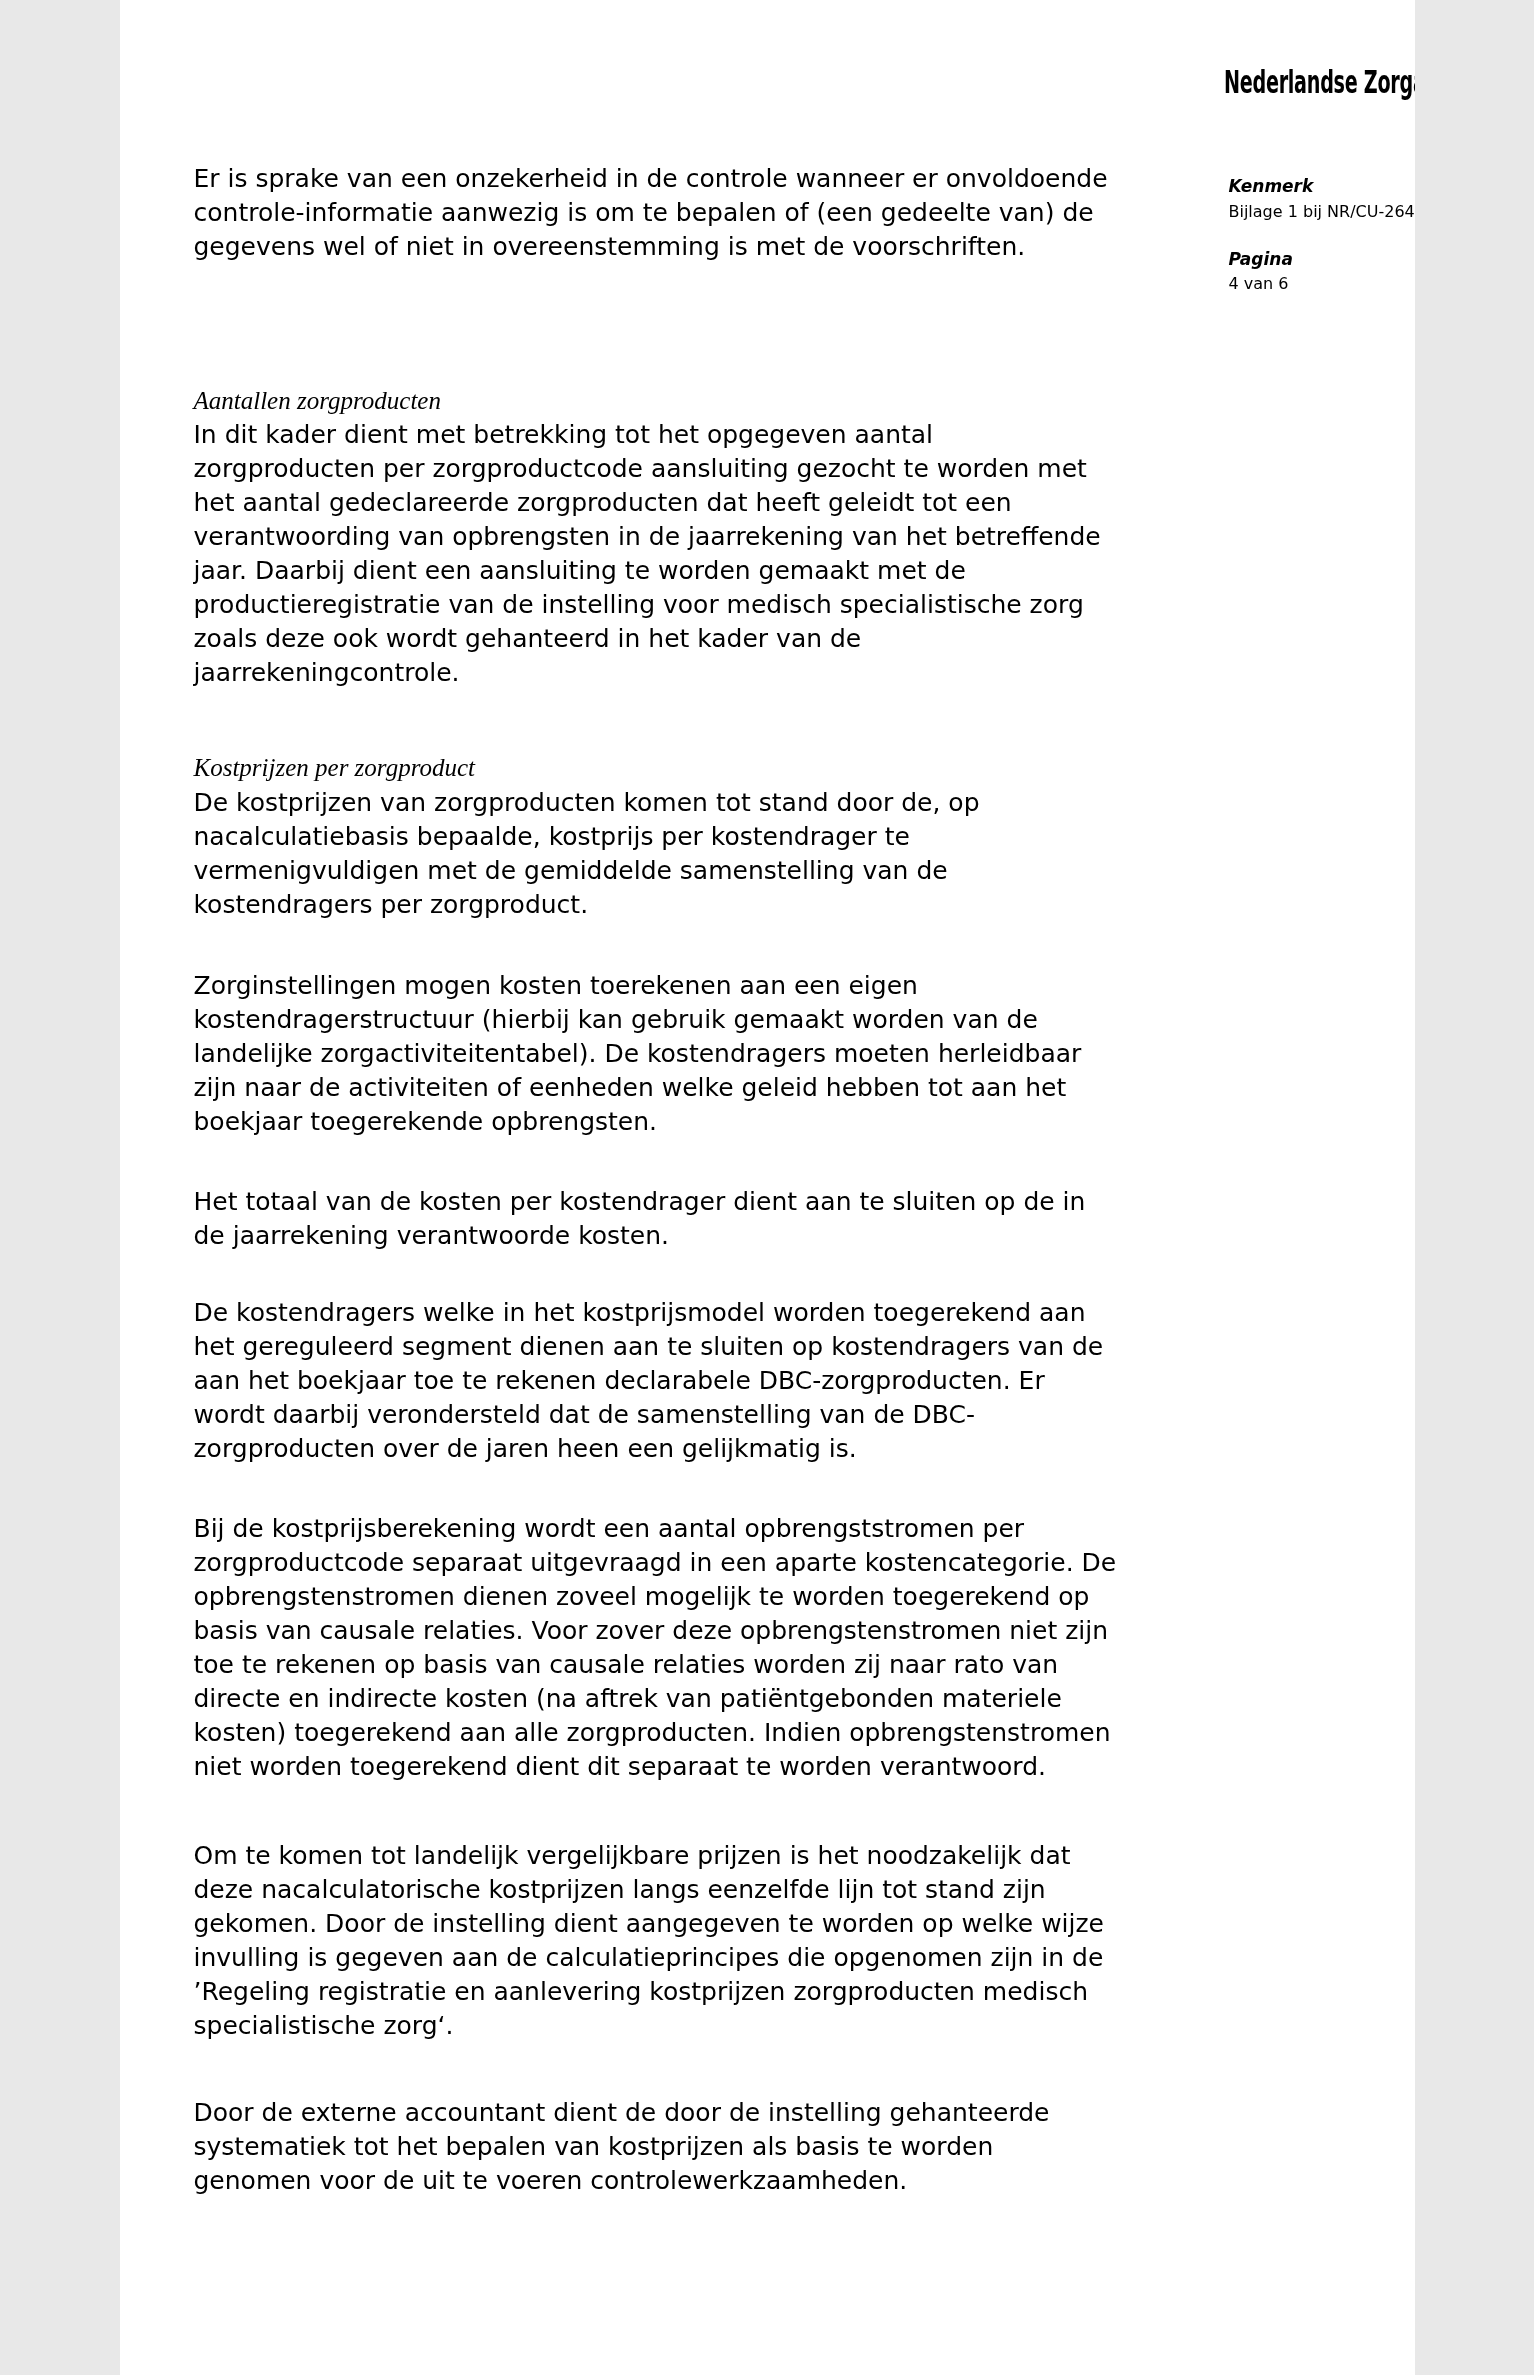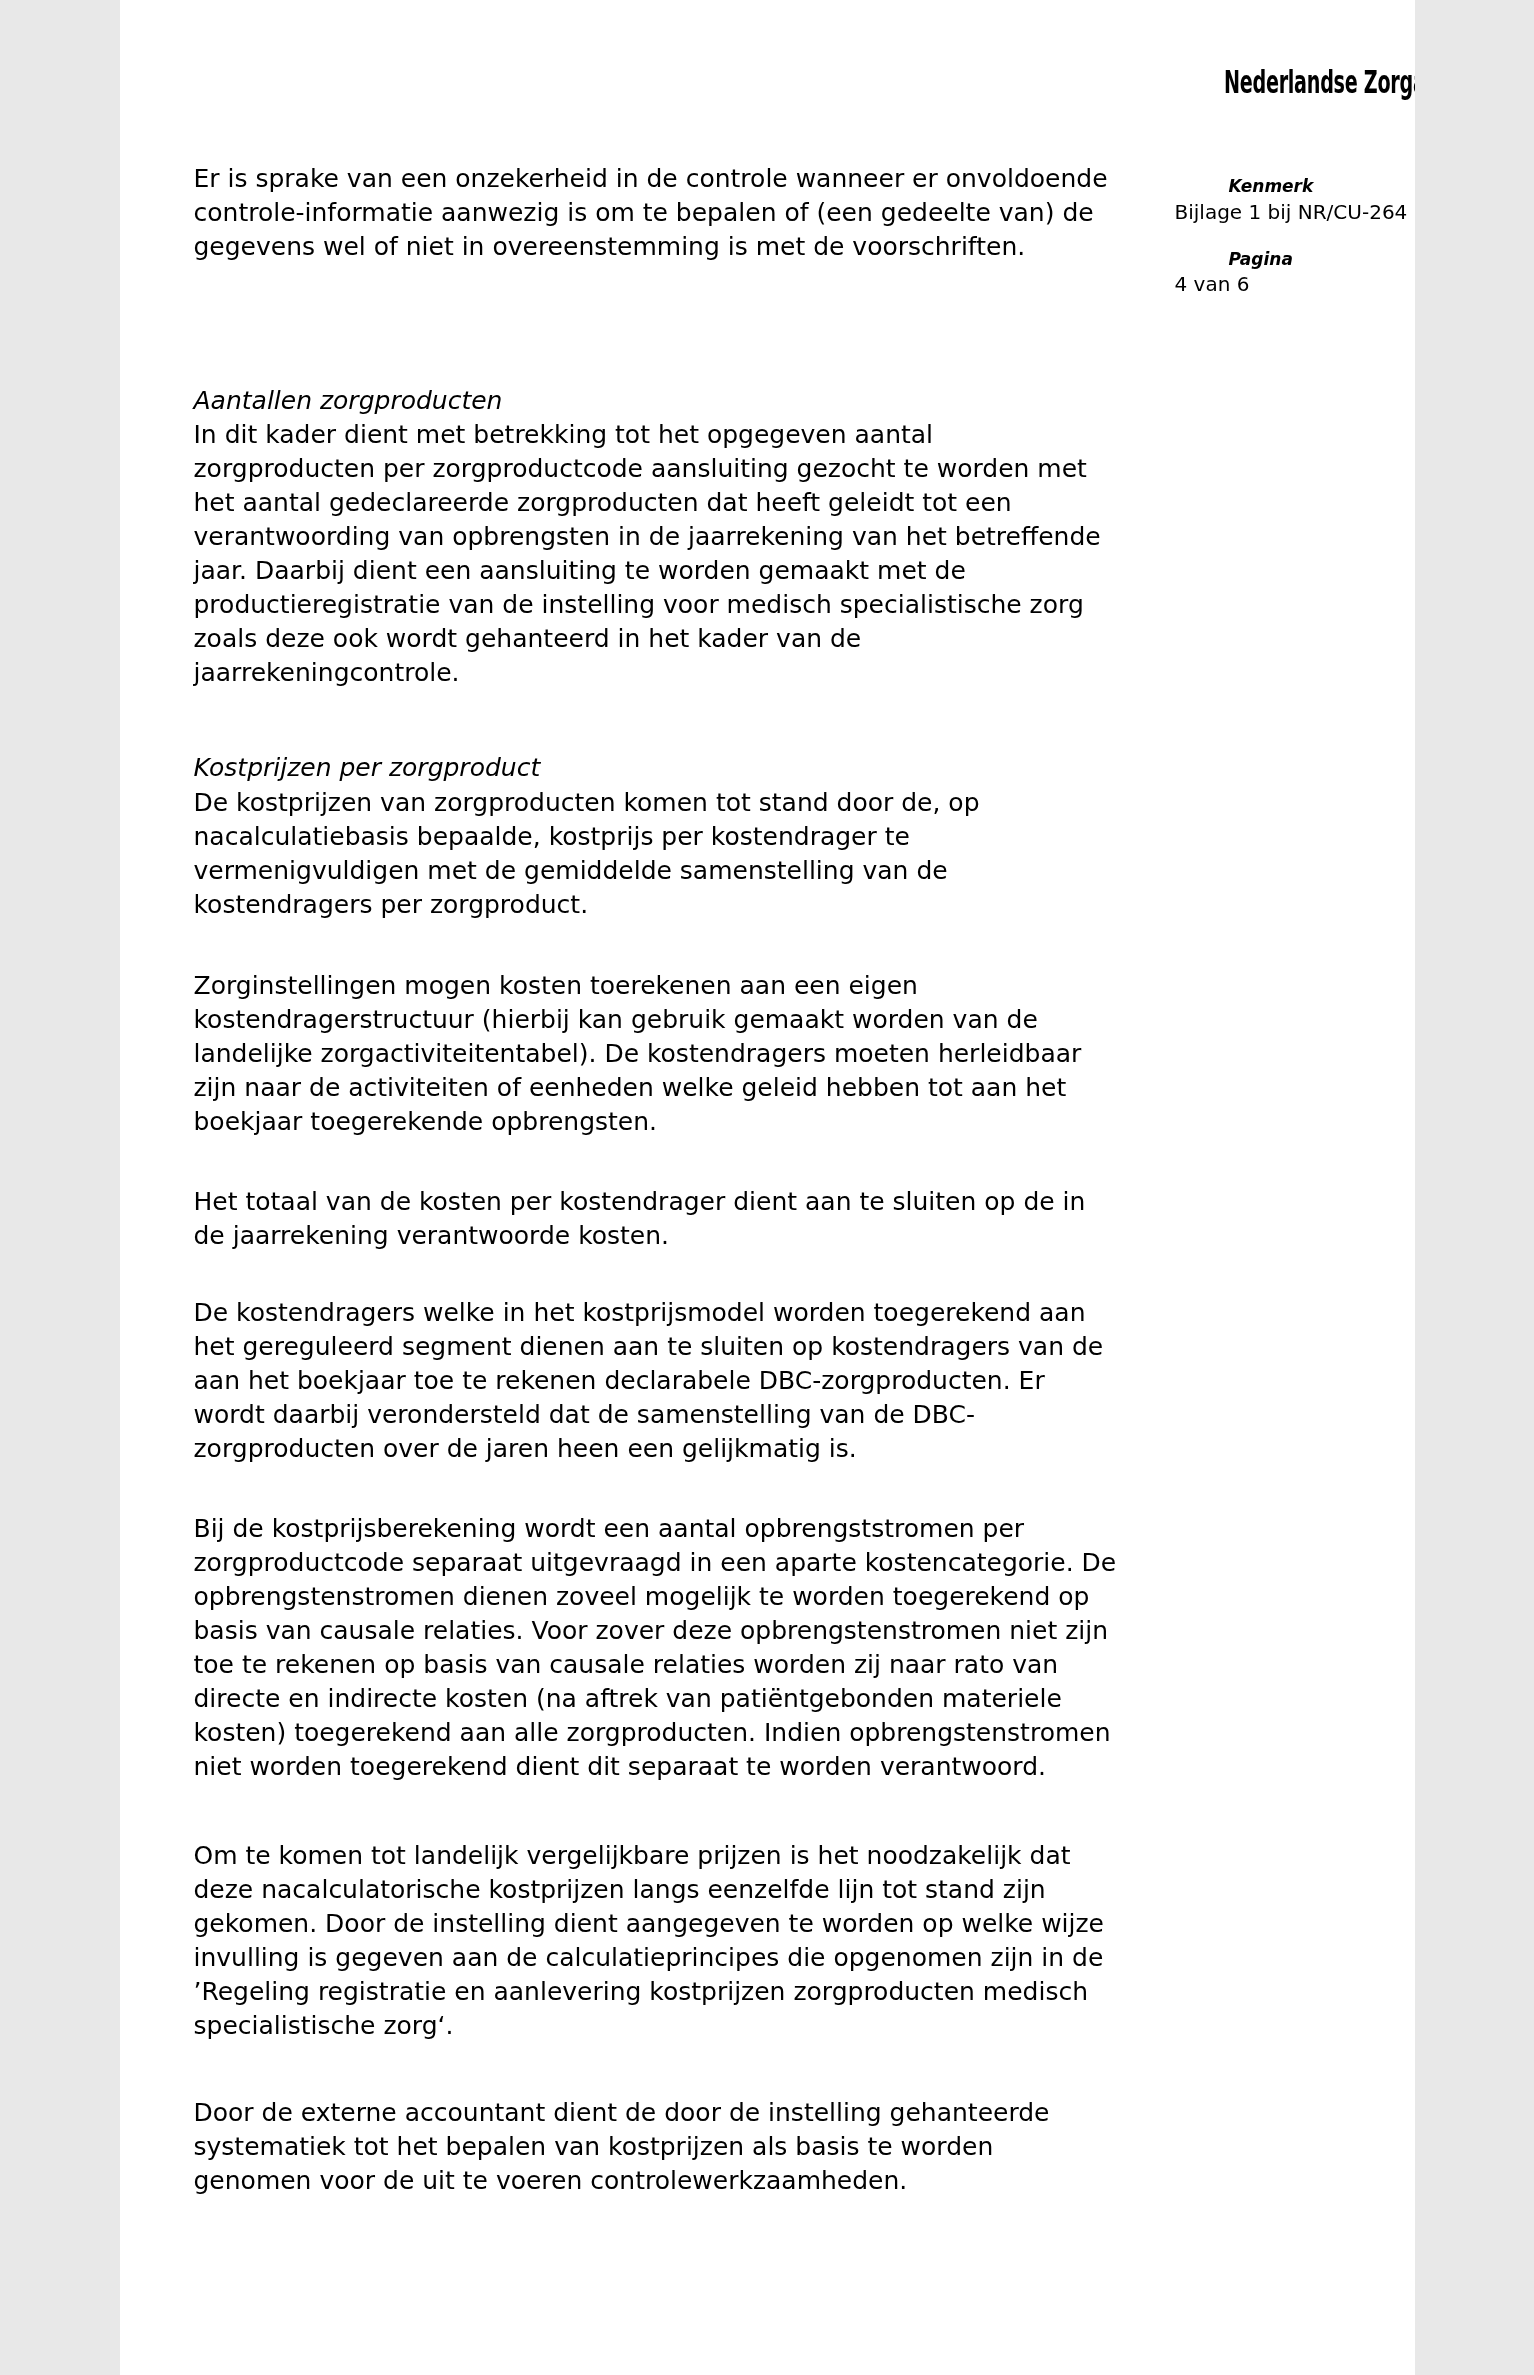--- a/index.html
+++ b/index.html
@@ -28,34 +28,34 @@
     position: absolute;
     left: 1109px;
     font-size: 17px;
     font-weight: 700;
     line-height: 24px;
     white-space: nowrap;
     font-style: italic;
   }
   .side-value {
     position: absolute;
-    left: 1055px;
-    font-size: 20px;
+    left: 1109px;
+    font-size: 16px;
     line-height: 30px;
     white-space: nowrap;
   }
   .block {
     position: absolute;
     left: 74px;
     width: 1057px;
     font-size: 25px;
     line-height: 34px;
     white-space: pre-line;
   }
-  .sub { font-style: italic; }
+  .sub { font-style: italic; font-family: Liberation Serif, serif; }
   .heading {
     position: absolute;
     left: 74px;
     top: 350px;
     font-size: 27px;
     font-weight: 700;
     display: flex;
     white-space: nowrap;
   }
   .heading .num { width: 111px; flex: 0 0 111px; }

